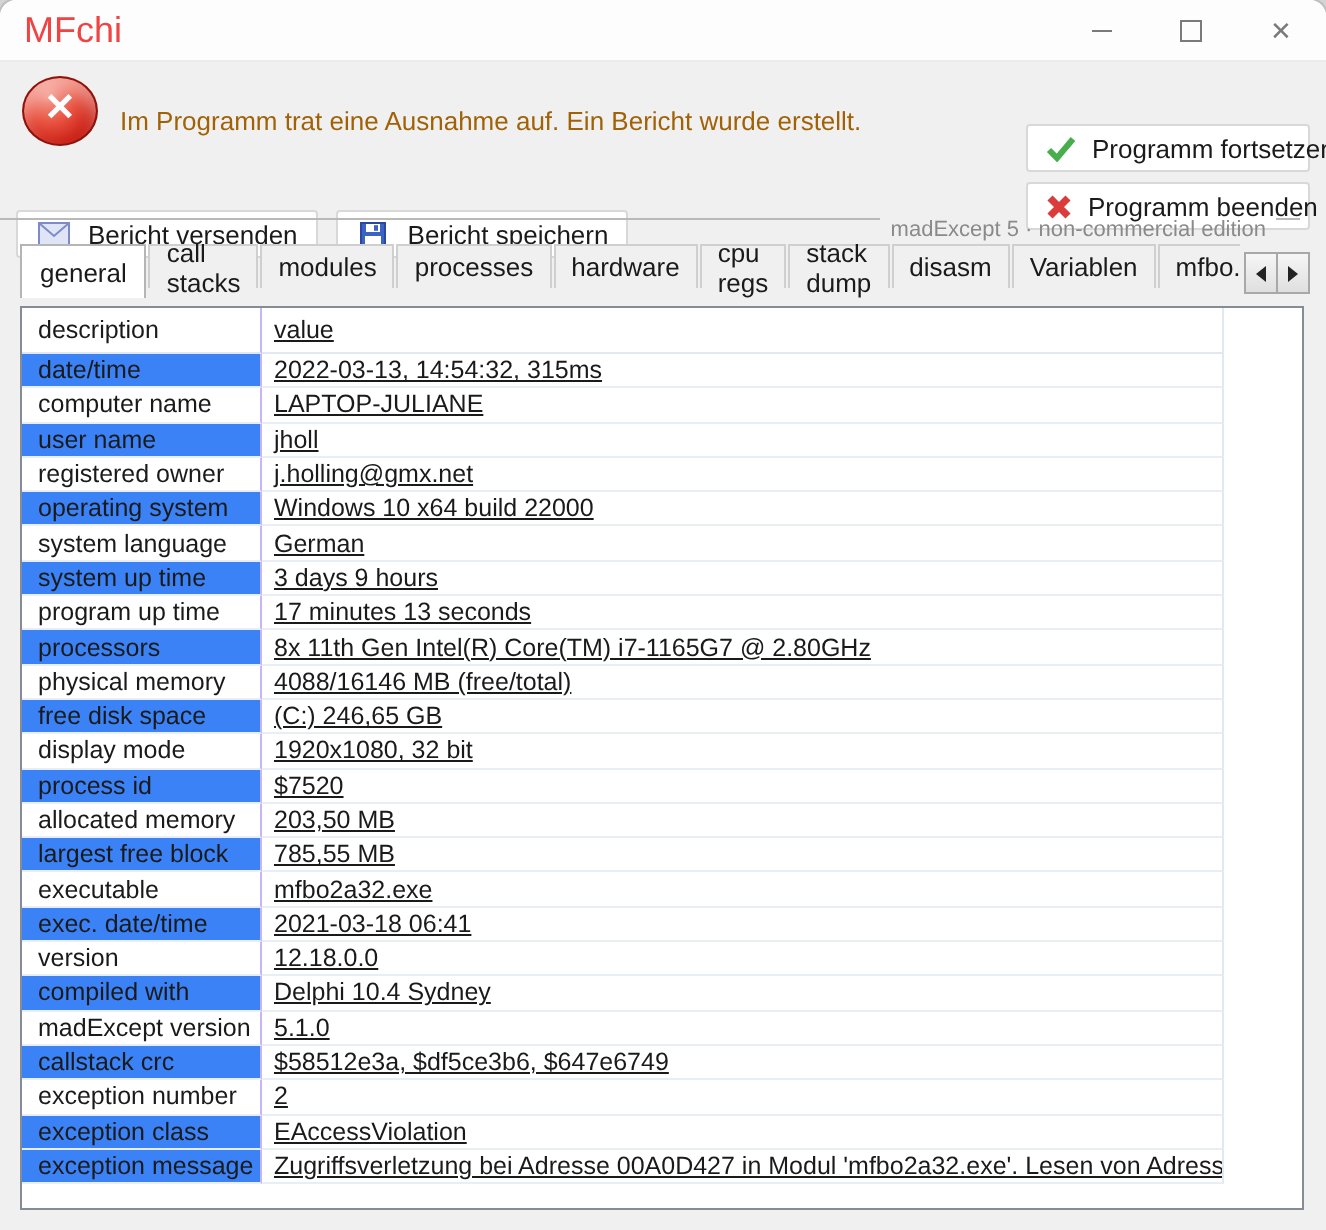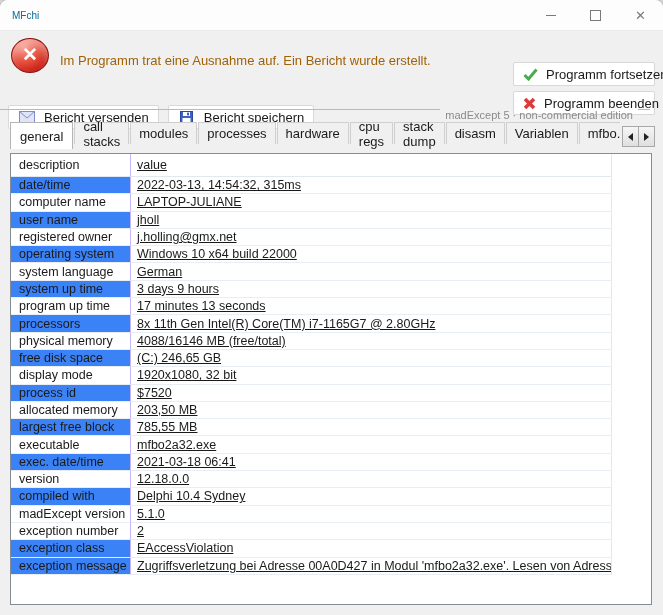--- a/index.html
+++ b/index.html
@@ -5,21 +5,21 @@
   html,body{margin:0;padding:0;background:#d4d4d4;font-family:"Liberation Sans",sans-serif;}
   .window{
     position:relative;width:663px;height:615px;background:#f0f0f0;
     border-radius:8px 8px 0 0;overflow:hidden;box-shadow:0 0 0 1px #bdbdbd;
   }
   
   .titlebar{
     height:30px;background:#fdfdfd;display:flex;align-items:center;
     border-bottom:1px solid #ebebeb;
   }
-  .titlebar-title{margin-left:12px;font-size:10px;color:#0369a1;}
+  .titlebar-title{margin-left:12px;font-size:18px;color:#ef4444;}
   .win-controls{margin-left:auto;display:flex;height:100%;}
   .win-btn{width:45px;height:100%;display:flex;align-items:center;justify-content:center;cursor:default;}
   .glyph-min{width:10px;height:1px;background:#7a7a7a;}
   .glyph-max{width:9px;height:9px;border:1px solid #7a7a7a;}
   .glyph-close{font-size:13px;color:#7a7a7a;line-height:1;}
   
   .banner{position:relative;height:85px;}
   .error-icon{
     position:absolute;left:11px;top:7px;width:36px;height:33px;border-radius:50%;
     background:radial-gradient(circle at 35% 28%,#f59a8e 0%,#e8513f 40%,#c81e14 75%,#a51008 100%);
@@ -279,20 +279,25 @@
         <div class="trow shaded">
           <div class="tcell cell-desc">compiled with</div>
           <div class="tcell cell-val">Delphi 10.4 Sydney</div>
           <div class="tcell cell-rest"></div>
         </div>
         <div class="trow">
           <div class="tcell cell-desc">madExcept version</div>
           <div class="tcell cell-val">5.1.0</div>
           <div class="tcell cell-rest"></div>
         </div>
+        <div class="trow shaded">
+          <div class="tcell cell-desc">callstack crc</div>
+          <div class="tcell cell-val">$58512e3a, $df5ce3b6, $647e6749</div>
+          <div class="tcell cell-rest"></div>
+        </div>
         <div class="trow">
           <div class="tcell cell-desc">exception number</div>
           <div class="tcell cell-val">2</div>
           <div class="tcell cell-rest"></div>
         </div>
         <div class="trow shaded">
           <div class="tcell cell-desc">exception class</div>
           <div class="tcell cell-val">EAccessViolation</div>
           <div class="tcell cell-rest"></div>
         </div>

